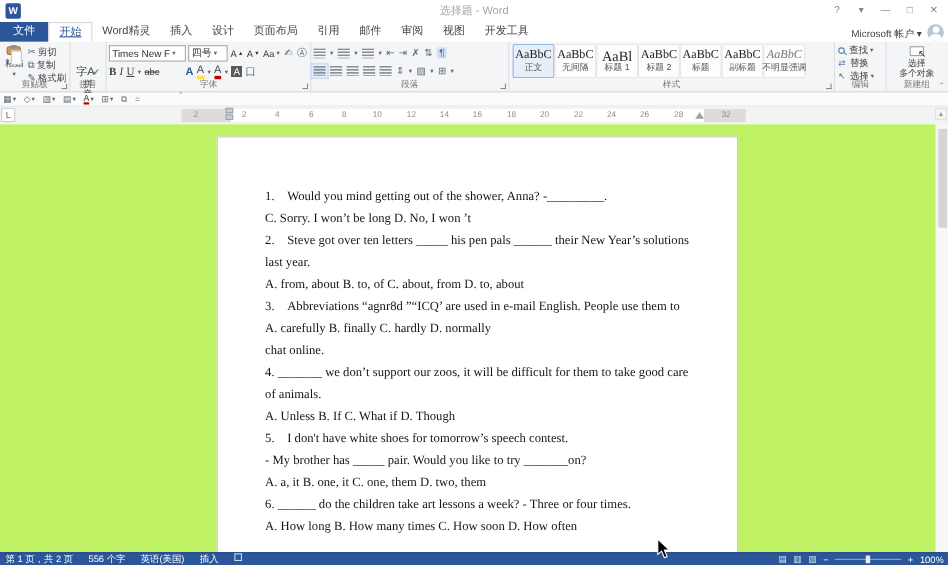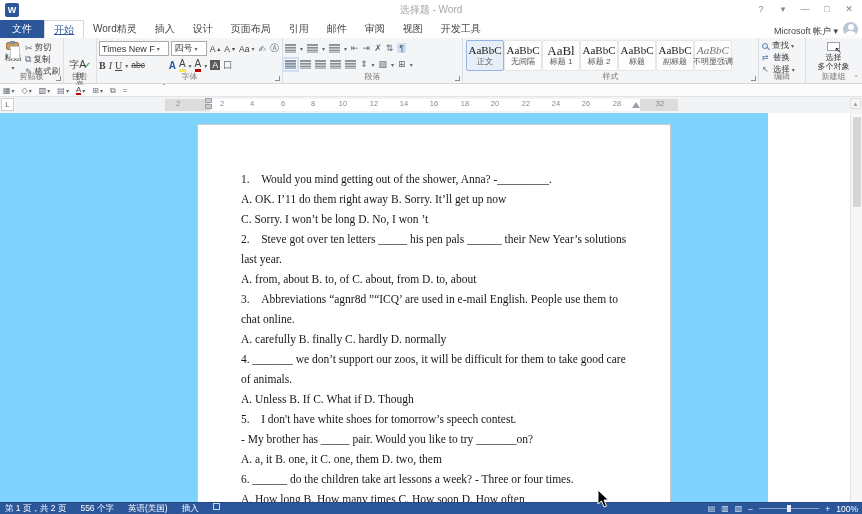--- a/index.html
+++ b/index.html
@@ -115,21 +115,21 @@
   .ruler-white { position:absolute; left:45px; top:0; width:430px; height:12px; background:#fff; }
   .ruler-num { position:absolute; top:2px; font-size:7.5px; color:#8a8a8a; transform:translateX(-50%); }
   .indent-left { position:absolute; left:205px; top:1px; width:7px; height:5px; background:#C8CDD4; border:1px solid #9aa2ab; }
   .indent-left2 { position:absolute; left:205px; top:7px; width:7px; height:5px; background:#C8CDD4; border:1px solid #9aa2ab; }
   .indent-right { position:absolute; left:632px; top:5px; width:0; height:0;
     border-left:4px solid transparent; border-right:4px solid transparent; border-bottom:6px solid #9aa2ab; }
   .scroll-top-btn { position:absolute; right:1px; top:1px; width:11px; height:11px; background:#F5F5F5;
     border:1px solid #E0E0E0; font-size:7px; color:#999; text-align:center; line-height:10px; }
 
   
-  .canvas { position:absolute; left:0; top:113px; width:768px; height:389px; background:#7dd3fc; overflow:hidden; }
+  .canvas { position:absolute; left:0; top:113px; width:850px; height:389px; background:#bef264; overflow:hidden; }
   .page { position:absolute; left:197px; top:11px; width:474px; height:600px; background:#fff;
     border:1px solid #C9C9C9; }
   .doc-text { position:absolute; left:43px; top:44px; width:410px;
     font-family:"Liberation Serif","DejaVu Serif",serif; font-size:11.5px; color:#161616; }
   .line { height:20px; line-height:20px; white-space:nowrap; }
   .vscroll { position:absolute; right:0; top:113px; width:12px; height:389px; background:#F7F7F7; border-left:1px solid #E4E4E4; }
   .vthumb { position:absolute; left:2px; top:4px; width:8px; height:90px; background:#D5D5D5; border-radius:1px; }
 
   
   .cursor { position:absolute; left:597px; top:489px; z-index:50; }
@@ -393,28 +393,27 @@
     <div class="indent-left"></div>
     <div class="indent-left2"></div>
     <div class="indent-right"></div>
     <div class="scroll-top-btn">▴</div>
   </div>
 
   <div class="canvas">
     <div class="page">
       <div class="doc-text">
         <div class="line">1.　Would you mind getting out of the shower, Anna? -_________.</div>
-        <div class="line">A. OK. I’11 do them right away B. Sorry. It’ll get up now</div>
         <div class="line">C. Sorry. I won’t be long D. No, I won ’t</div>
         <div class="line">2.　Steve got over ten letters _____ his pen pals ______ their New Year’s solutions</div>
         <div class="line">last year.</div>
         <div class="line">A. from, about B. to, of C. about, from D. to, about</div>
         <div class="line">3.　Abbreviations “agnr8d ”“ICQ’ are used in e-mail English. People use them to</div>
+        <div class="line">A. carefully B. finally C. hardly D. normally</div>
         <div class="line">chat online.</div>
-        <div class="line">A. carefully B. finally C. hardly D. normally</div>
         <div class="line">4. _______ we don’t support our zoos, it will be difficult for them to take good care</div>
         <div class="line">of animals.</div>
         <div class="line">A. Unless B. If C. What if D. Though</div>
         <div class="line">5.　I don't have white shoes for tomorrow’s speech contest.</div>
         <div class="line">- My brother has _____ pair. Would you like to try _______on?</div>
         <div class="line">A. a, it B. one, it C. one, them D. two, them</div>
         <div class="line">6. ______ do the children take art lessons a week? - Three or four times.</div>
         <div class="line">A. How long B. How many times C. How soon D. How often</div>
       </div>
     </div>

